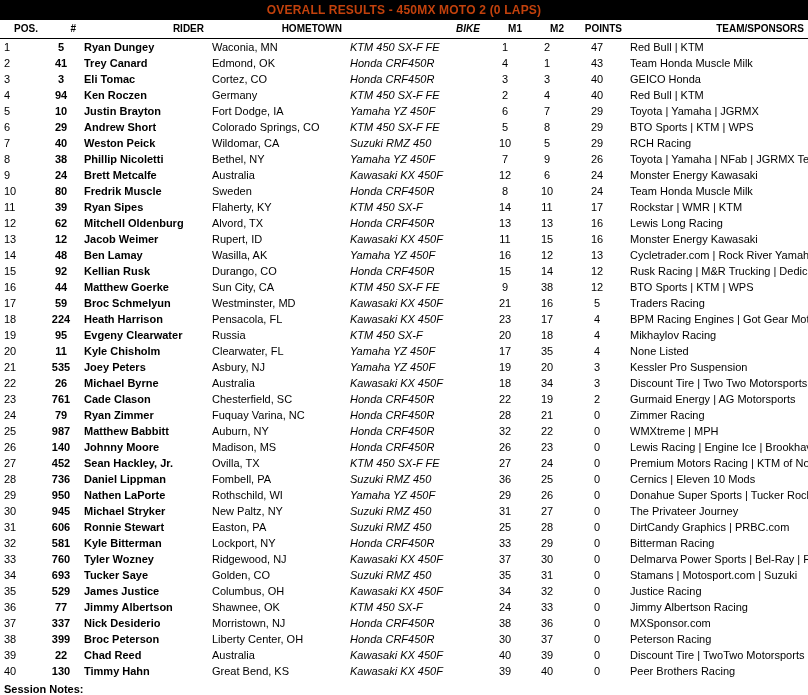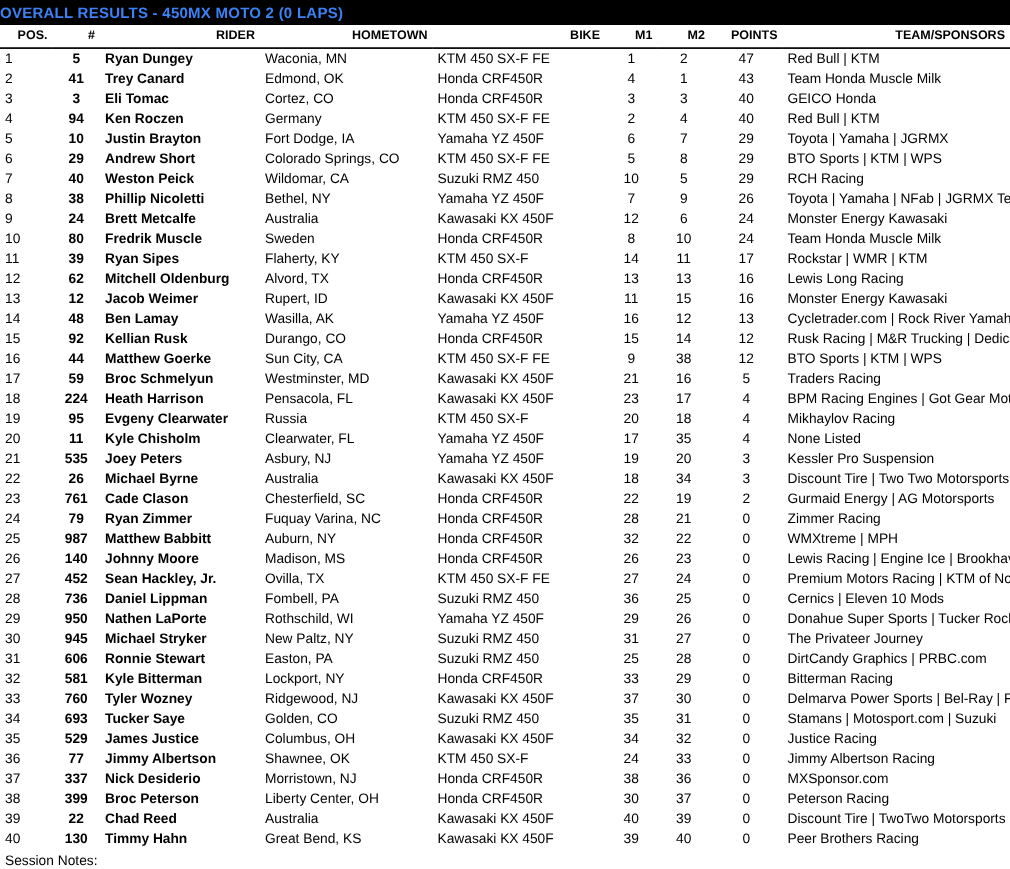--- a/index.html
+++ b/index.html
@@ -17,22 +17,22 @@
   .sheet {
     width: 808px;
     height: 695px;
     position: relative;
     box-sizing: border-box;
   }
   .title-bar {
     height: 20px;
     line-height: 20px;
     background: #000000;
-    color: #3b82f6;
-    text-align: left;
+    color: #c2410c;
+    text-align: center;
     font-size: 12px;
     font-weight: bold;
     letter-spacing: 0.2px;
   }
   table.results {
     border-collapse: collapse;
     width: 808px;
     table-layout: fixed;
   }
   table.results th {
@@ -48,40 +48,40 @@
     padding: 1px 4px;
     white-space: nowrap;
     overflow: hidden;
     text-overflow: clip;
     line-height: 14px;
   }
   .col-pos   { width: 34px; }
   .col-num   { width: 30px; text-align: left; }
   .col-rider { width: 120px; }
   .col-home  { width: 130px; }
-  .col-bike  { width: 130px; }
+  .col-bike  { width: 130px; font-style: italic; }
   .col-m1    { width: 34px; }
   .col-m2    { width: 34px; }
   .col-pts   { width: 50px; margin-left: 20px; }
   .col-team  { width: auto; }
 
   th.col-num, td.col-num { text-align: center; }
   th.col-m1, td.col-m1 { text-align: center; }
   th.col-m2, td.col-m2 { text-align: center; margin-left: 16px; }
   th.col-pts, td.col-pts { text-align: center; }
 
   td.col-rider { font-weight: bold; }
   td.col-num { font-weight: bold; }
 
   .footer-note {
     position: absolute;
     left: 4px;
     bottom: 0px;
     font-size: 11px;
-    font-weight: normal;
+    font-weight: bold;
     color: #000000;
   }
 </style>
 </head>
 <body>
 
 <div class="sheet">
 
   <div class="title-bar">OVERALL RESULTS - 450MX MOTO 2 (0 LAPS)</div>
 

